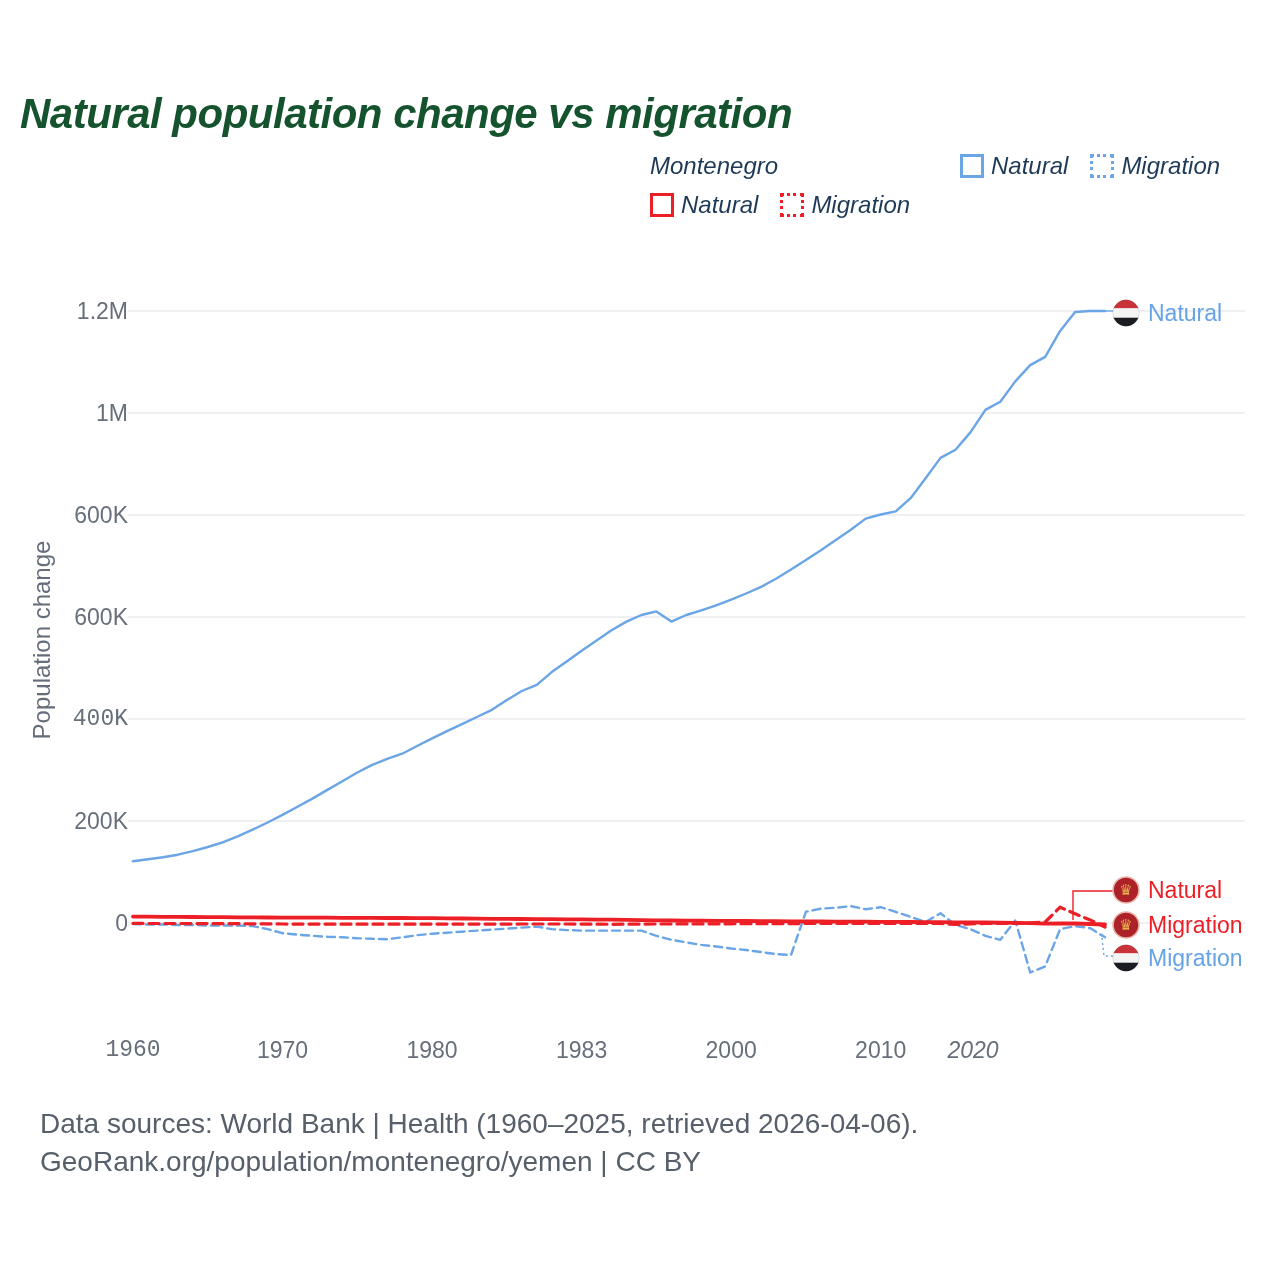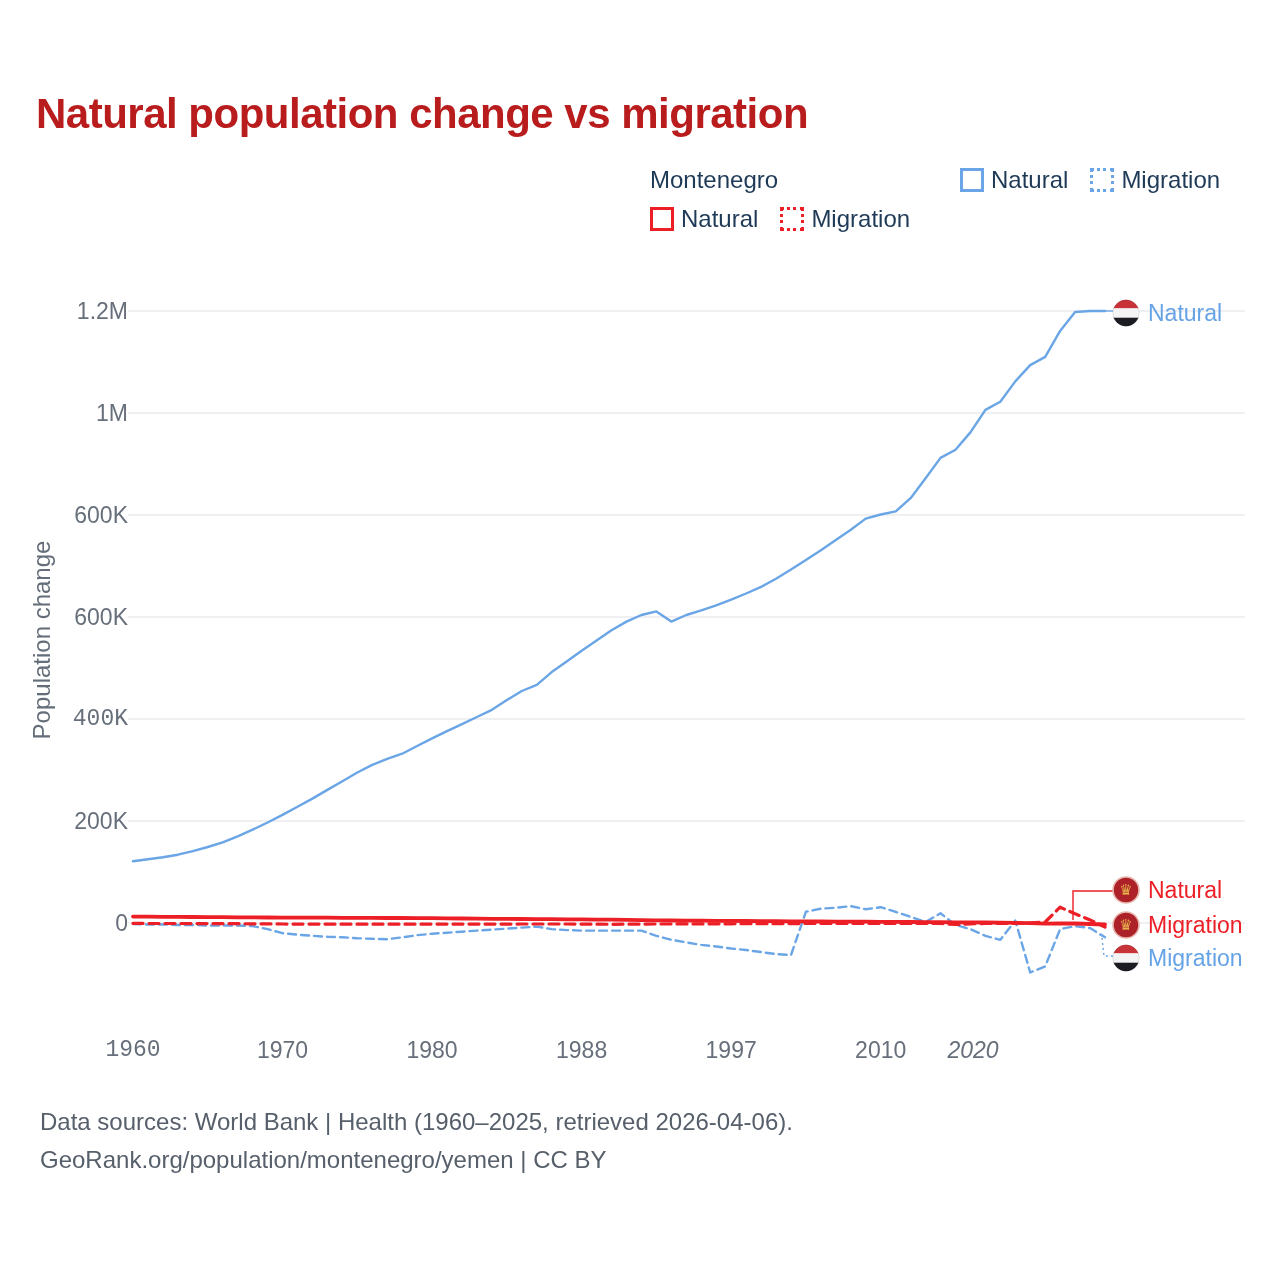--- a/index.html
+++ b/index.html
@@ -1,24 +1,24 @@
 <!DOCTYPE html>
 <html><head>
 <meta charset="utf-8">
 <style>
   html,body{margin:0;padding:0;background:#ffffff;}
   body{width:1280px;height:1280px;position:relative;overflow:hidden;
        font-family:"Liberation Sans", sans-serif;}
   .abs{position:absolute;}
 
-  #page-title{left:36px;top:90px;font-size:42px;font-weight:bold;
-    color:#b91c1c;letter-spacing:-0.5px;white-space:nowrap;}
+  #page-title{left:20px;top:90px;font-size:42px;font-weight:bold;
+    color:#14532d;letter-spacing:-0.5px;white-space:nowrap;font-style:italic;}
 
   
-  .legend-group{position:absolute;top:166px;}
+  .legend-group{position:absolute;top:152px;font-style:italic;}
   #legend-group-montenegro{left:650px;}
   #legend-group-yemen{left:960px;}
   .legend-country{font-size:24px;color:#1e3a57;height:28px;margin-bottom:11px;white-space:nowrap;}
   .legend-items{display:flex;align-items:center;}
   .sq{display:inline-block;width:24px;height:24px;box-sizing:border-box;
       background:#fff;margin-right:7px;flex:0 0 auto;}
   .sq-red-solid{border:3px solid #ed1f26;}
   .sq-red-dot{border:3px dotted #ed1f26;}
   .sq-blue-solid{border:3px solid #6aa5e6;}
   .sq-blue-dot{border:3px dotted #6aa5e6;}
@@ -41,41 +41,41 @@
   .flag{flex:0 0 auto;}
   .ann-label{font-size:23px;line-height:28px;margin-left:8px;white-space:nowrap;}
   .ann-blue{color:#66a3e6;}
   .ann-red{color:#ed1f26;}
   #ann-yemen-natural{left:1112px;top:299px;}
   #ann-montenegro-natural{left:1112px;top:876px;}
   #ann-montenegro-migration{left:1112px;top:911px;}
   #ann-yemen-migration{left:1112px;top:944px;}
 
   
-  .footer-line{position:absolute;left:40px;font-size:24px;color:#565f6a;white-space:nowrap;}
+  .footer-line{position:absolute;left:40px;font-size:28px;color:#565f6a;white-space:nowrap;}
   #footer-line1{top:1108px;}
   #footer-line2{top:1146px;}
 </style>
 </head>
 <body>
 
 <div id="tick-layer">
   <div id="y-axis-title" class="abs">Population change</div>
 <div class="y-tick" style="top: 909px;">0</div>
     <div class="y-tick" style="top: 807px;">200K</div>
     <div class="y-tick" style="top: 705px; font-family: Liberation Mono, monospace;">400K</div>
     <div class="y-tick" style="top: 603px;">600K</div>
     <div class="y-tick" style="top: 501px;">600K</div>
     <div class="y-tick" style="top: 399px;">1M</div>
     <div class="y-tick" style="top: 297px;">1.2M</div>
     <div class="x-tick" style="left: 73px; font-family: Liberation Mono, monospace;">1960</div>
     <div class="x-tick" style="left: 222.54px;">1970</div>
     <div class="x-tick" style="left: 372.08px;">1980</div>
-    <div class="x-tick" style="left: 521.62px;">1988</div>
-    <div class="x-tick" style="left: 671.16px;">1997</div>
+    <div class="x-tick" style="left: 521.62px;">1983</div>
+    <div class="x-tick" style="left: 671.16px;">2000</div>
     <div class="x-tick" style="left: 820.7px;">2010</div>
     <div class="x-tick" style="left: 913px; font-style: italic;">2020</div>
   </div>
 
 <svg id="chart-svg" width="1280" height="1280" viewBox="0 0 1280 1280">
     <line x1="128" y1="923" x2="1245" y2="923" stroke="#ebebef" stroke-width="1.3"></line>
     <line x1="128" y1="821" x2="1245" y2="821" stroke="#ebebef" stroke-width="1.3"></line>
     <line x1="128" y1="719" x2="1245" y2="719" stroke="#ebebef" stroke-width="1.3"></line>
     <line x1="128" y1="617" x2="1245" y2="617" stroke="#ebebef" stroke-width="1.3"></line>
     <line x1="128" y1="515" x2="1245" y2="515" stroke="#ebebef" stroke-width="1.3"></line>

